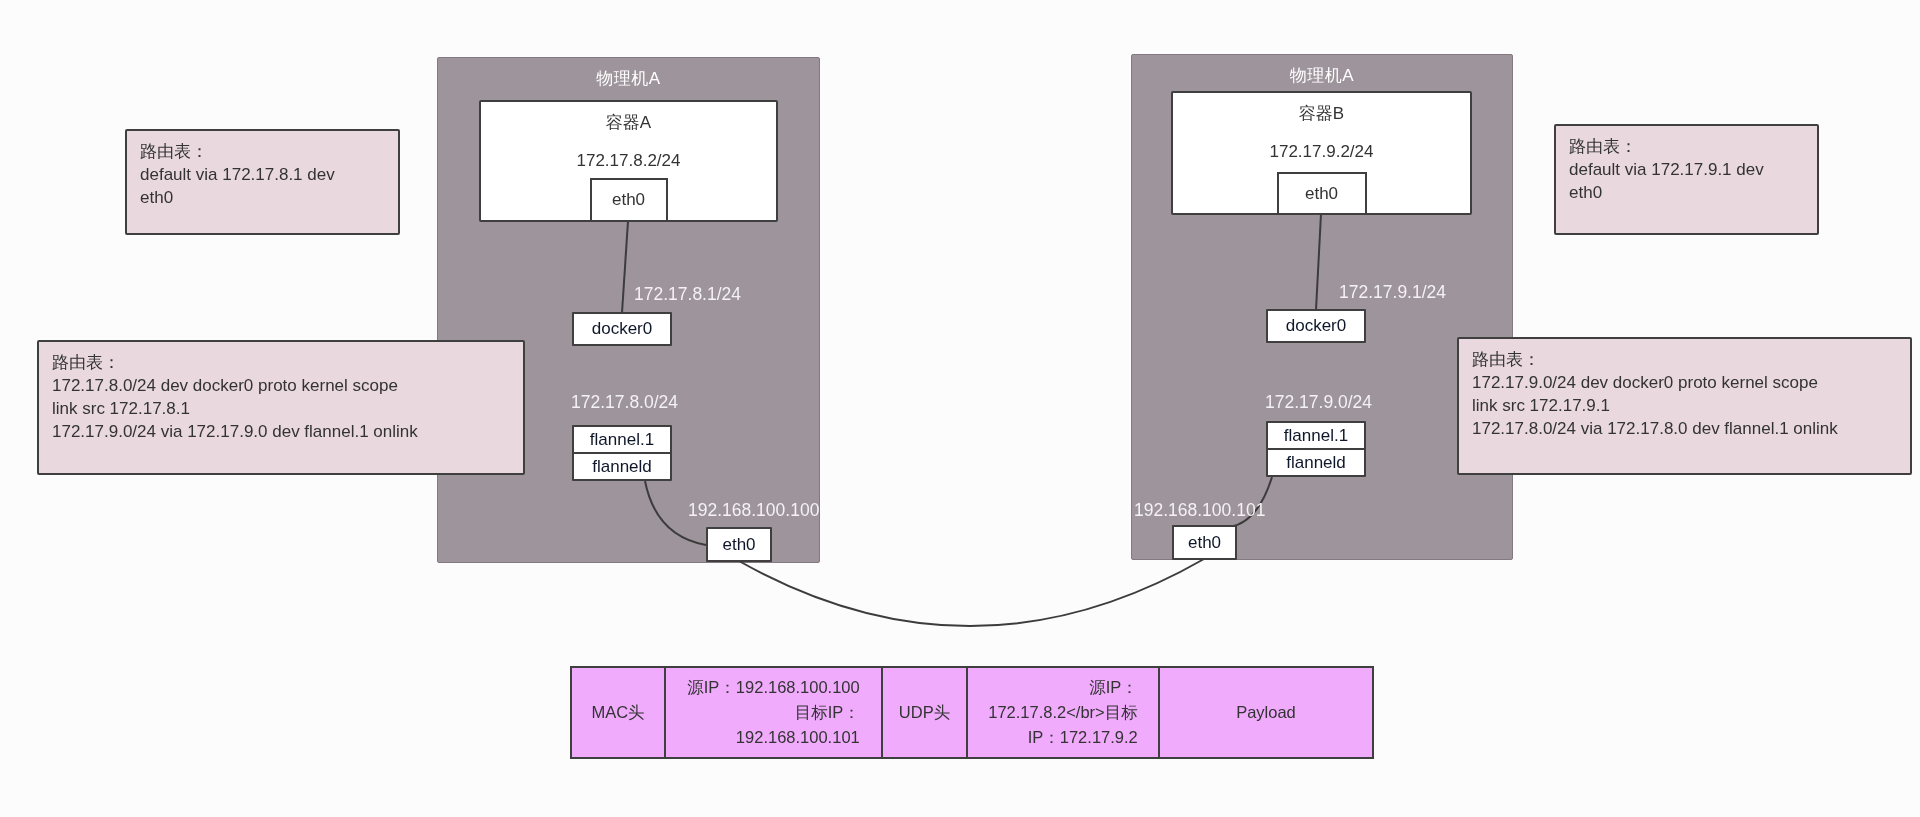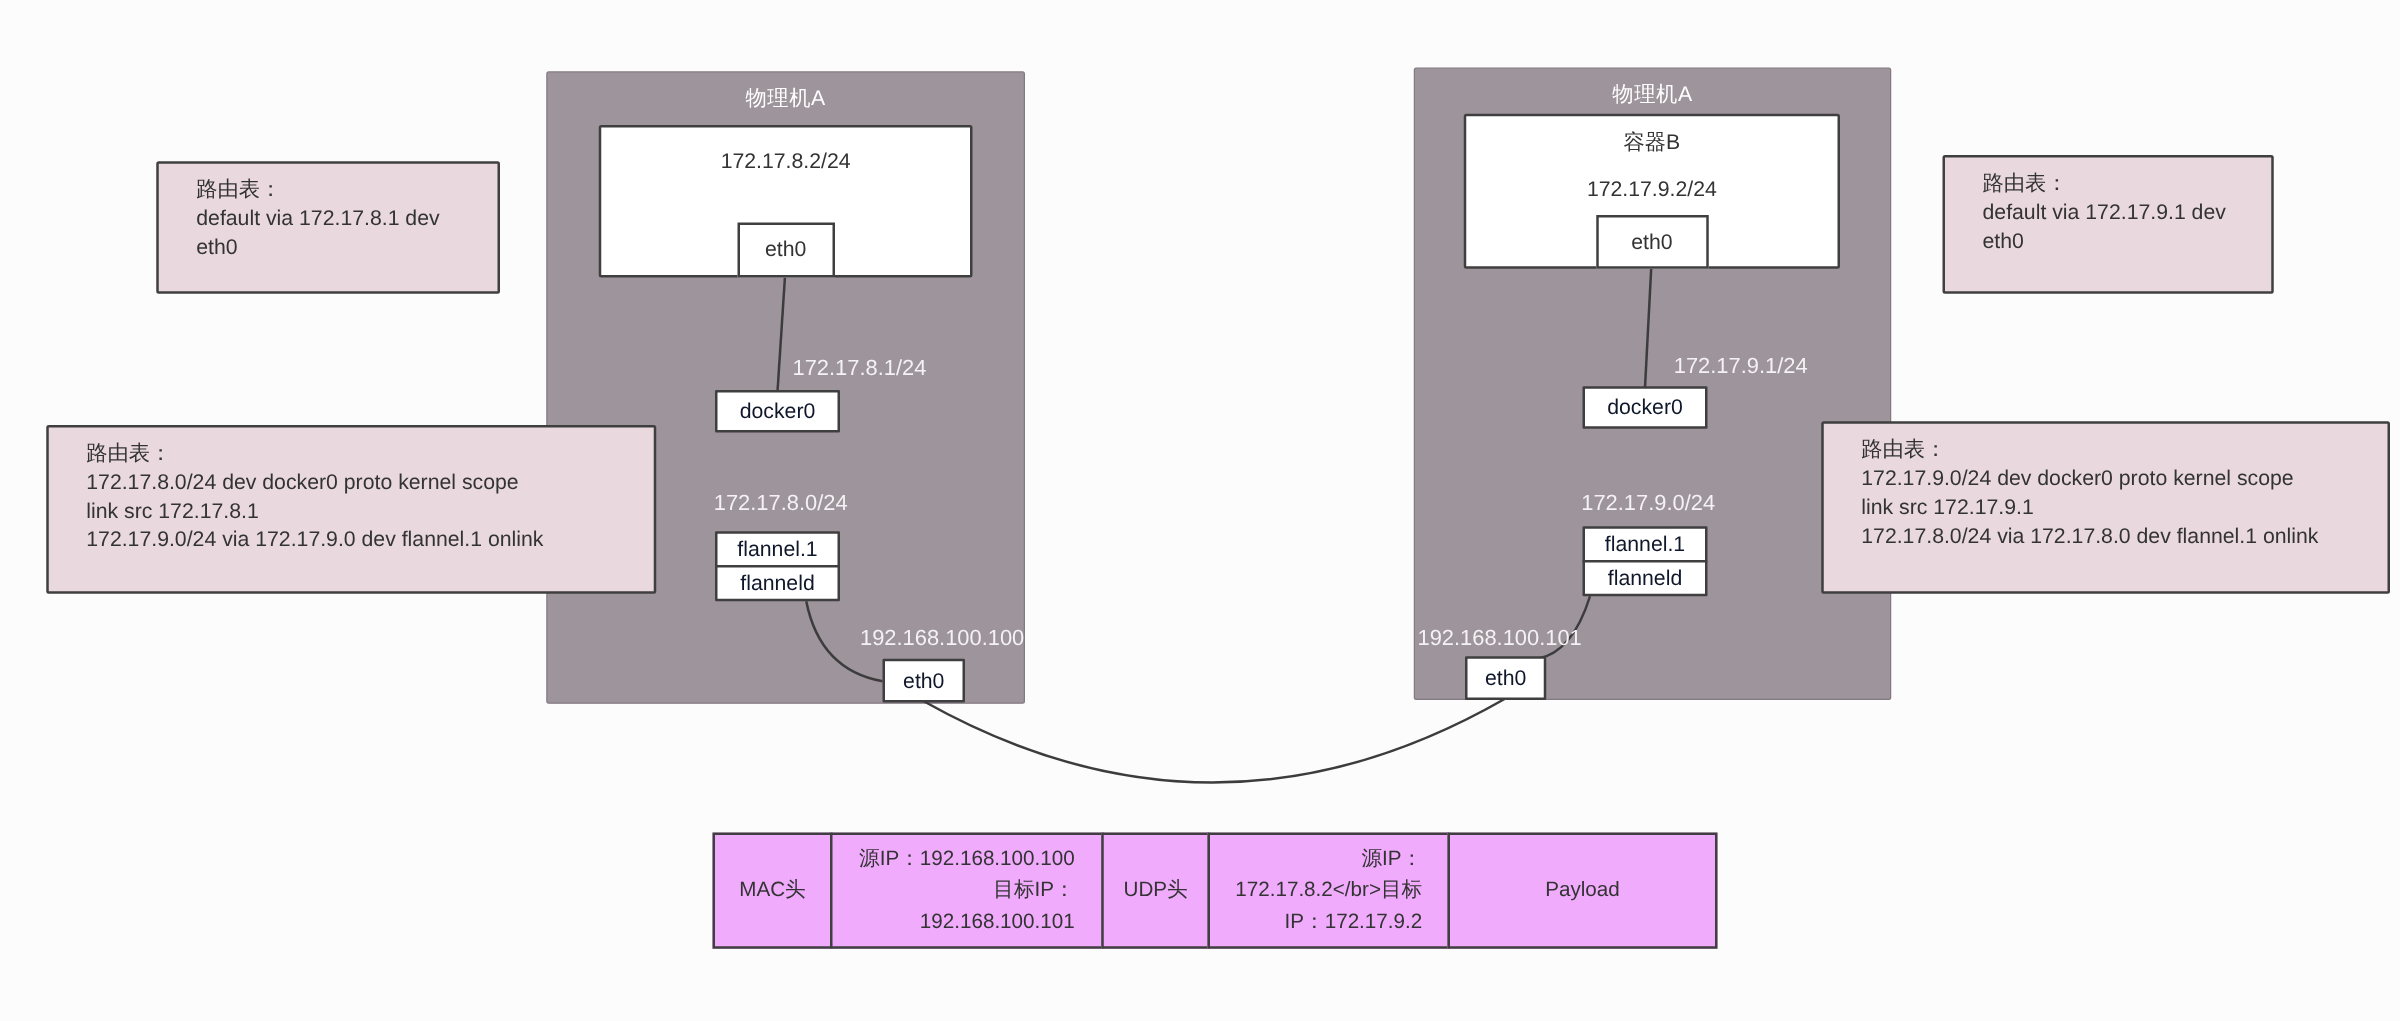--- a/index.html
+++ b/index.html
@@ -5,21 +5,21 @@
   html,body{margin:0;padding:0;background:#fcfcfc;font-family:"Liberation Sans","DejaVu Sans",sans-serif;color:#333}
   .canvas{position:relative;width:1920px;height:817px;overflow:hidden;background:#fcfcfc}
   .machine{position:absolute;background:#9e949c;border:1px solid #837a81;border-radius:2px;box-sizing:border-box}
   .machine-title{text-align:center;padding-top:9px;color:#ffffff;font-size:17px;letter-spacing:.5px}
   .container-box{position:absolute;background:#fff;border:2px solid #3f3f3f;border-radius:2px;box-sizing:border-box;text-align:center}
   .container-title{margin-top:9px;font-size:17px}
   .container-ip{margin-top:17px;font-size:17px}
   .c-eth{position:absolute;left:50%;transform:translateX(-50%);bottom:-2px;background:#fff;border:2px solid #3f3f3f;display:flex;align-items:center;justify-content:center;font-size:17px;box-sizing:border-box}
   .wbox{position:absolute;background:#fff;border:2px solid #3f3f3f;border-radius:1px;display:flex;align-items:center;justify-content:center;font-size:17px;color:#0f172a;box-sizing:border-box}
   .glabel{position:absolute;color:#f4f2f4;font-size:17.5px;white-space:nowrap}
-  .note{position:absolute;background:#e9d9de;border:2px solid #3f3f3f;border-radius:2px;box-sizing:border-box;padding:10px 30px;font-size:17px;line-height:1.35;color:#333}
+  .note{position:absolute;background:#e9d9de;border:2px solid #3f3f3f;border-radius:2px;box-sizing:border-box;padding:10px 13px;font-size:17px;line-height:1.35;color:#333}
   .note-body{white-space:pre-line}
   .links{position:absolute;left:0;top:0;pointer-events:none}
   .links path{stroke:#3c3c3c;stroke-width:2;fill:none}
   .packet{position:absolute;display:flex}
   .pcell{background:#f0abfc;border:2px solid #3f3f3f;box-sizing:border-box;display:flex;align-items:center;justify-content:center;text-align:right;font-size:16.5px;line-height:1.5;white-space:pre-line;margin-left:-2px;color:#333}
   .pcell:first-child{margin-left:0}
 </style>
 </head>
 <body>
 
@@ -34,20 +34,21 @@
 
   <svg class="links" width="1920" height="817">
     <path d="M628,221 L622,313"></path>
     <path d="M1321,214 L1316,310"></path>
     <path d="M645,481 Q656,536 706,545"></path>
     <path d="M1272,477 Q1258,522 1230,527"></path>
     <path d="M739,561 Q972,692 1204,559"></path>
   </svg>
 
   <div class="container-box" style="left:479px;top:100px;width:299px;height:122px">
+    <div class="container-title">容器A</div>
     <div class="container-ip">172.17.8.2/24</div>
     <div class="c-eth" style="width:78px;height:44px">eth0</div>
   </div>
 
   <div class="container-box" style="left:1171px;top:91px;width:301px;height:124px">
     <div class="container-title">容器B</div>
     <div class="container-ip">172.17.9.2/24</div>
     <div class="c-eth" style="width:90px;height:43px">eth0</div>
   </div>
 

